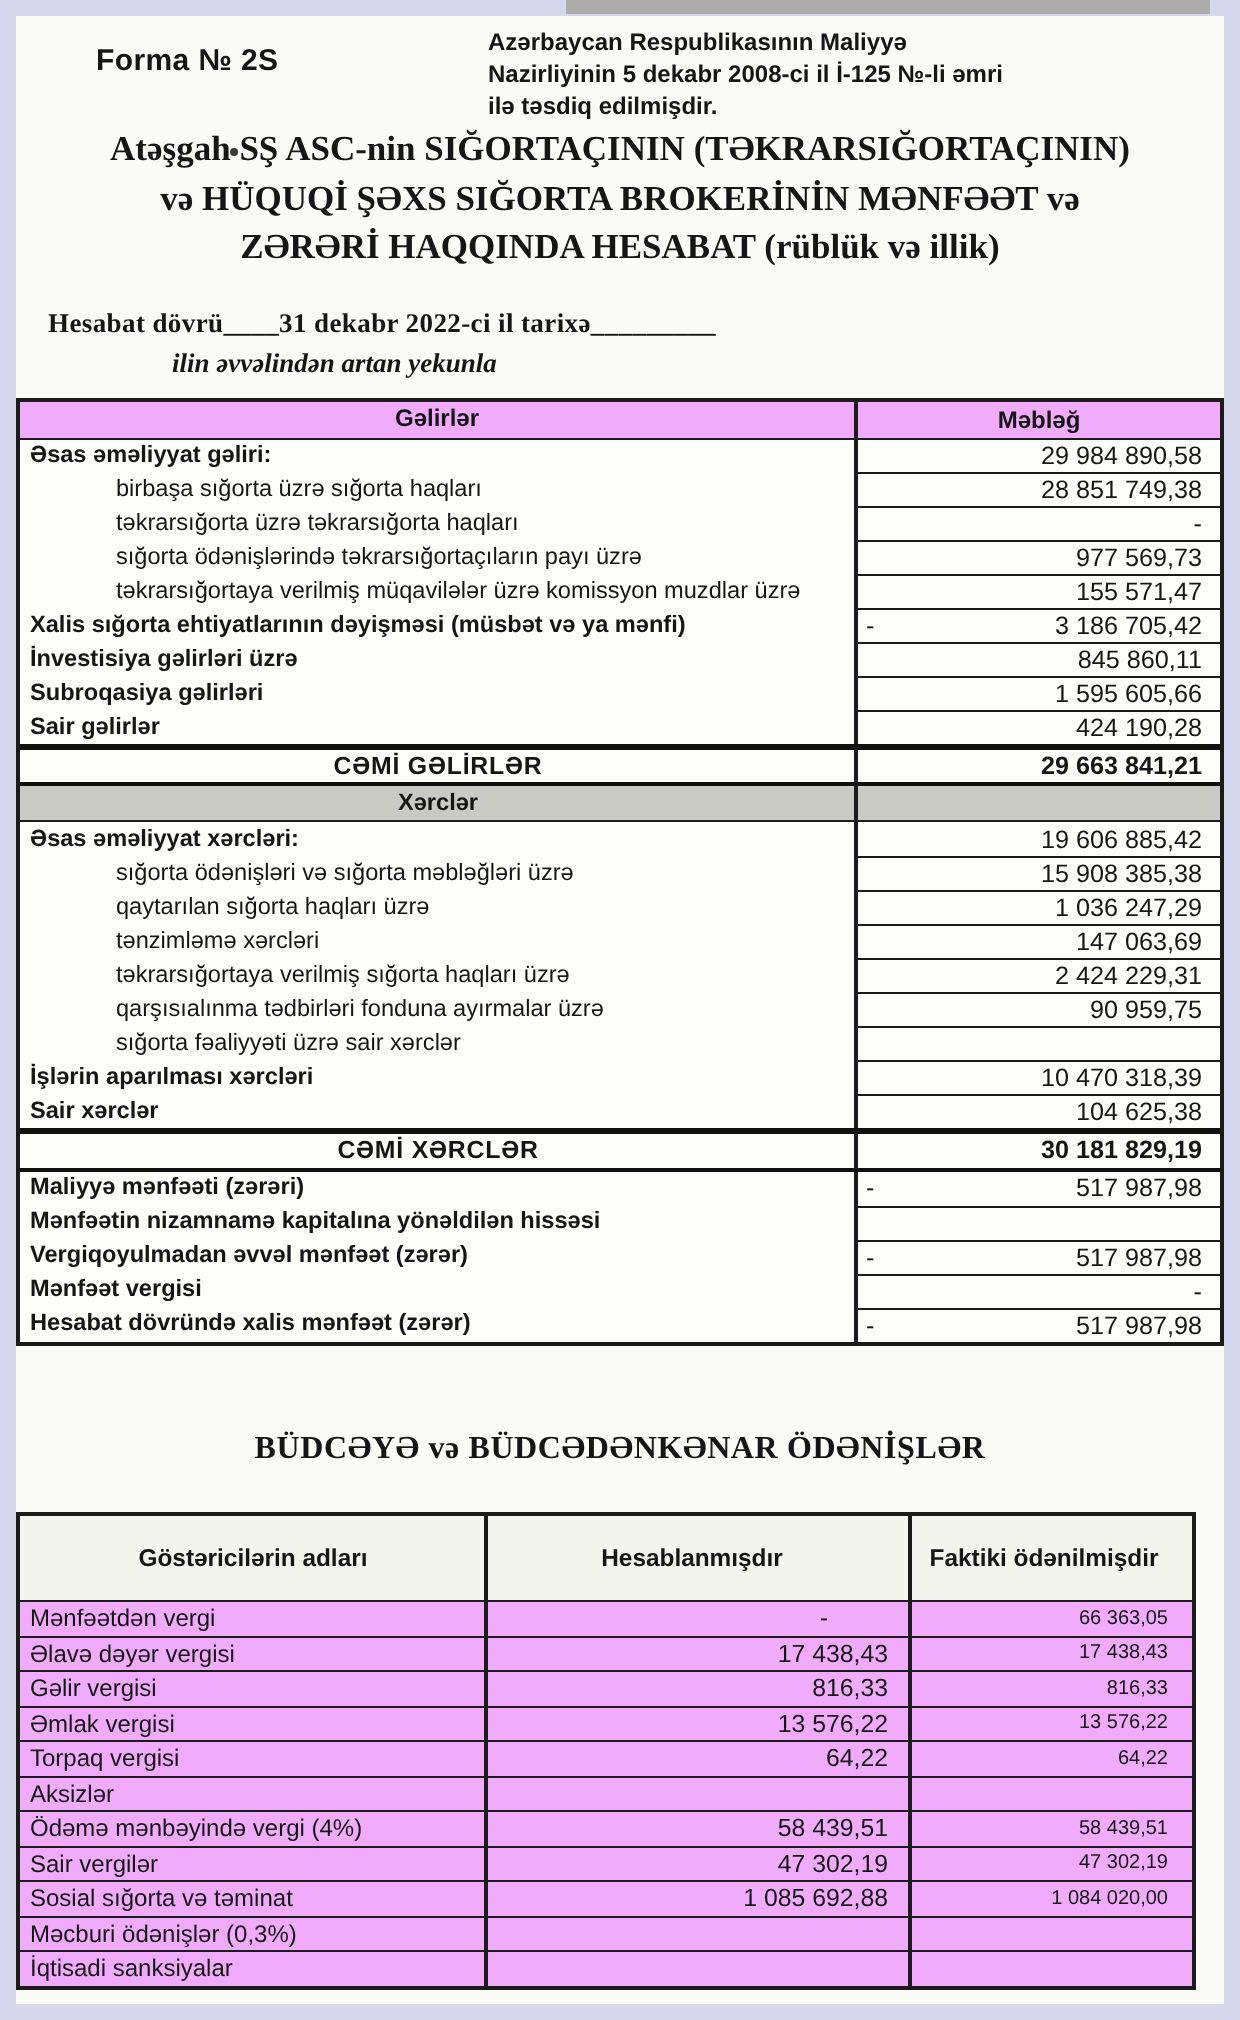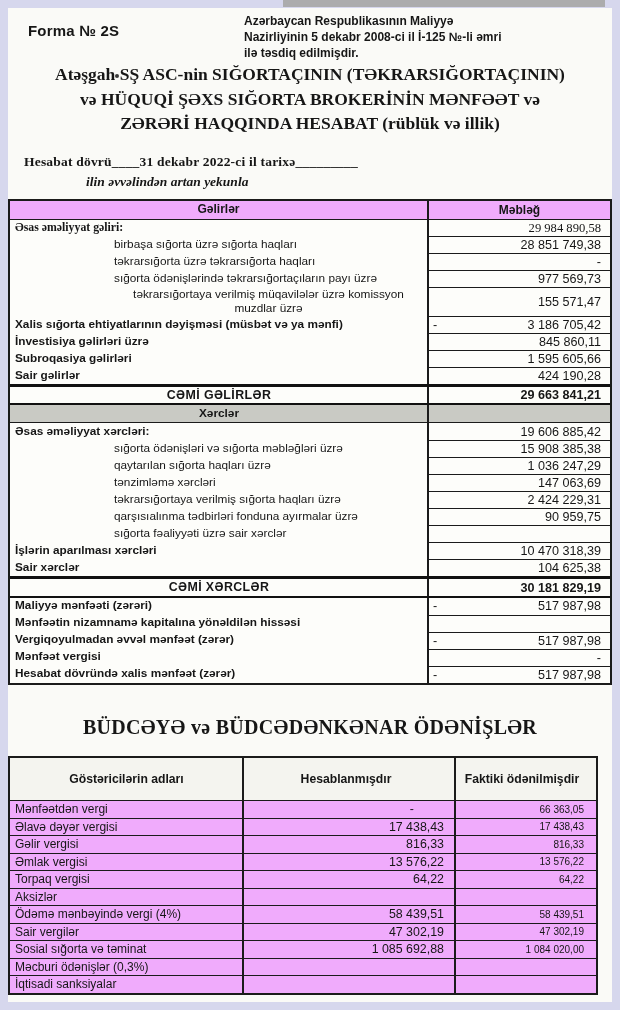--- a/index.html
+++ b/index.html
@@ -14,21 +14,21 @@
     position:absolute; left:8px; top:8px; width:604px; height:994px;
     background:#fafaf7; color:#161616;
   }
   .smudge {
     position:absolute; left:283px; top:0; width:322px; height:7px;
     background:#a7a7a5; opacity:.9;
   }
 
   
   .forma {
-    position:absolute; left:20px; top:14px;
+    position:absolute; left:40px; top:14px;
     font-size:15px; font-weight:bold; letter-spacing:.2px;
   }
   .approval {
     position:absolute; left:236px; top:6px; width:364px;
     text-align:left; font-size:12px; font-weight:bold; line-height:1.32;
   }
   .stray-dot {
     position:absolute; left:107px; top:66px; width:4px; height:4px;
     background:#3a3a3a; border-radius:50%;
   }
@@ -59,37 +59,37 @@
     padding:1px 4px 1px 5px; display:flex; align-items:center; line-height:1.15;
   }
   .t1 .val {
     flex:1; display:flex; align-items:center; justify-content:flex-end;
     padding:0 9px 0 4px; border-top:1.6px solid #1b1b1b;
     font-size:12.6px; white-space:nowrap;
   }
   .t1 .row.hdr { background:#f0abfc; min-height:18px; }
   .t1 .hdr .lbl, .t1 .hdr .val { justify-content:center; font-weight:bold; font-size:12px; border-top:none; padding:1px 4px; }
   .t1 .main .lbl { font-weight:bold; }
-  .t1 .sub .lbl { padding-left:104px; font-weight:normal;text-align:center; }
-  .t1 .bt-full { border-top:1.6px solid #1b1b1b;font-family:Liberation Serif, serif; }
+  .t1 .sub .lbl { padding-left:48px; font-weight:normal; }
+  .t1 .bt-full { border-top:1.6px solid #1b1b1b; }
   .t1 .bt-full .val { border-top:none; }
   .t1 .no-vt .val { border-top:none; }
   .t1 .total { border-top:3px solid #111; border-bottom:2px solid #111; min-height:20px; }
   .t1 .total .lbl { justify-content:center; font-weight:bold; font-size:12.4px; letter-spacing:.4px; }
   .t1 .total .val { border-top:none; font-weight:bold; }
   .t1 .sec { background:#c9cac4; border-bottom:1.6px solid #1b1b1b; min-height:18px; }
   .t1 .sec .lbl { justify-content:center; font-weight:bold; }
   .t1 .sec .val { border-top:none; }
   .t1 .neg .val { justify-content:space-between; }
 
   
   .budget-title {
     position:absolute; left:0; top:708px; width:604px; text-align:center;
     font-family:"Liberation Serif","DejaVu Serif",serif;
-    font-weight:bold; font-size:20px; letter-spacing:.3px;
+    font-weight:bold; font-size:16px; letter-spacing:.3px;
   }
   .t2 {
     position:absolute; left:0; top:748px; width:590px;
     border:2px solid #1b1b1b; background:#f0abfc; font-size:12px;
   }
   .t2 .row { display:flex; min-height:17.5px; }
   .t2 .row + .row > div { border-top:1.5px solid #1b1b1b; }
   .t2 .c1 { width:234px; border-right:2px solid #1b1b1b; padding:1px 4px 1px 5px; display:flex; align-items:center; }
   .t2 .c2 { width:212px; border-right:2px solid #1b1b1b; padding:0 10px 0 4px; display:flex; align-items:center; justify-content:flex-end; font-size:12.4px; }
   .t2 .c3 { flex:1; padding:0 12px 0 4px; display:flex; align-items:center; justify-content:flex-end; font-size:10px; }

